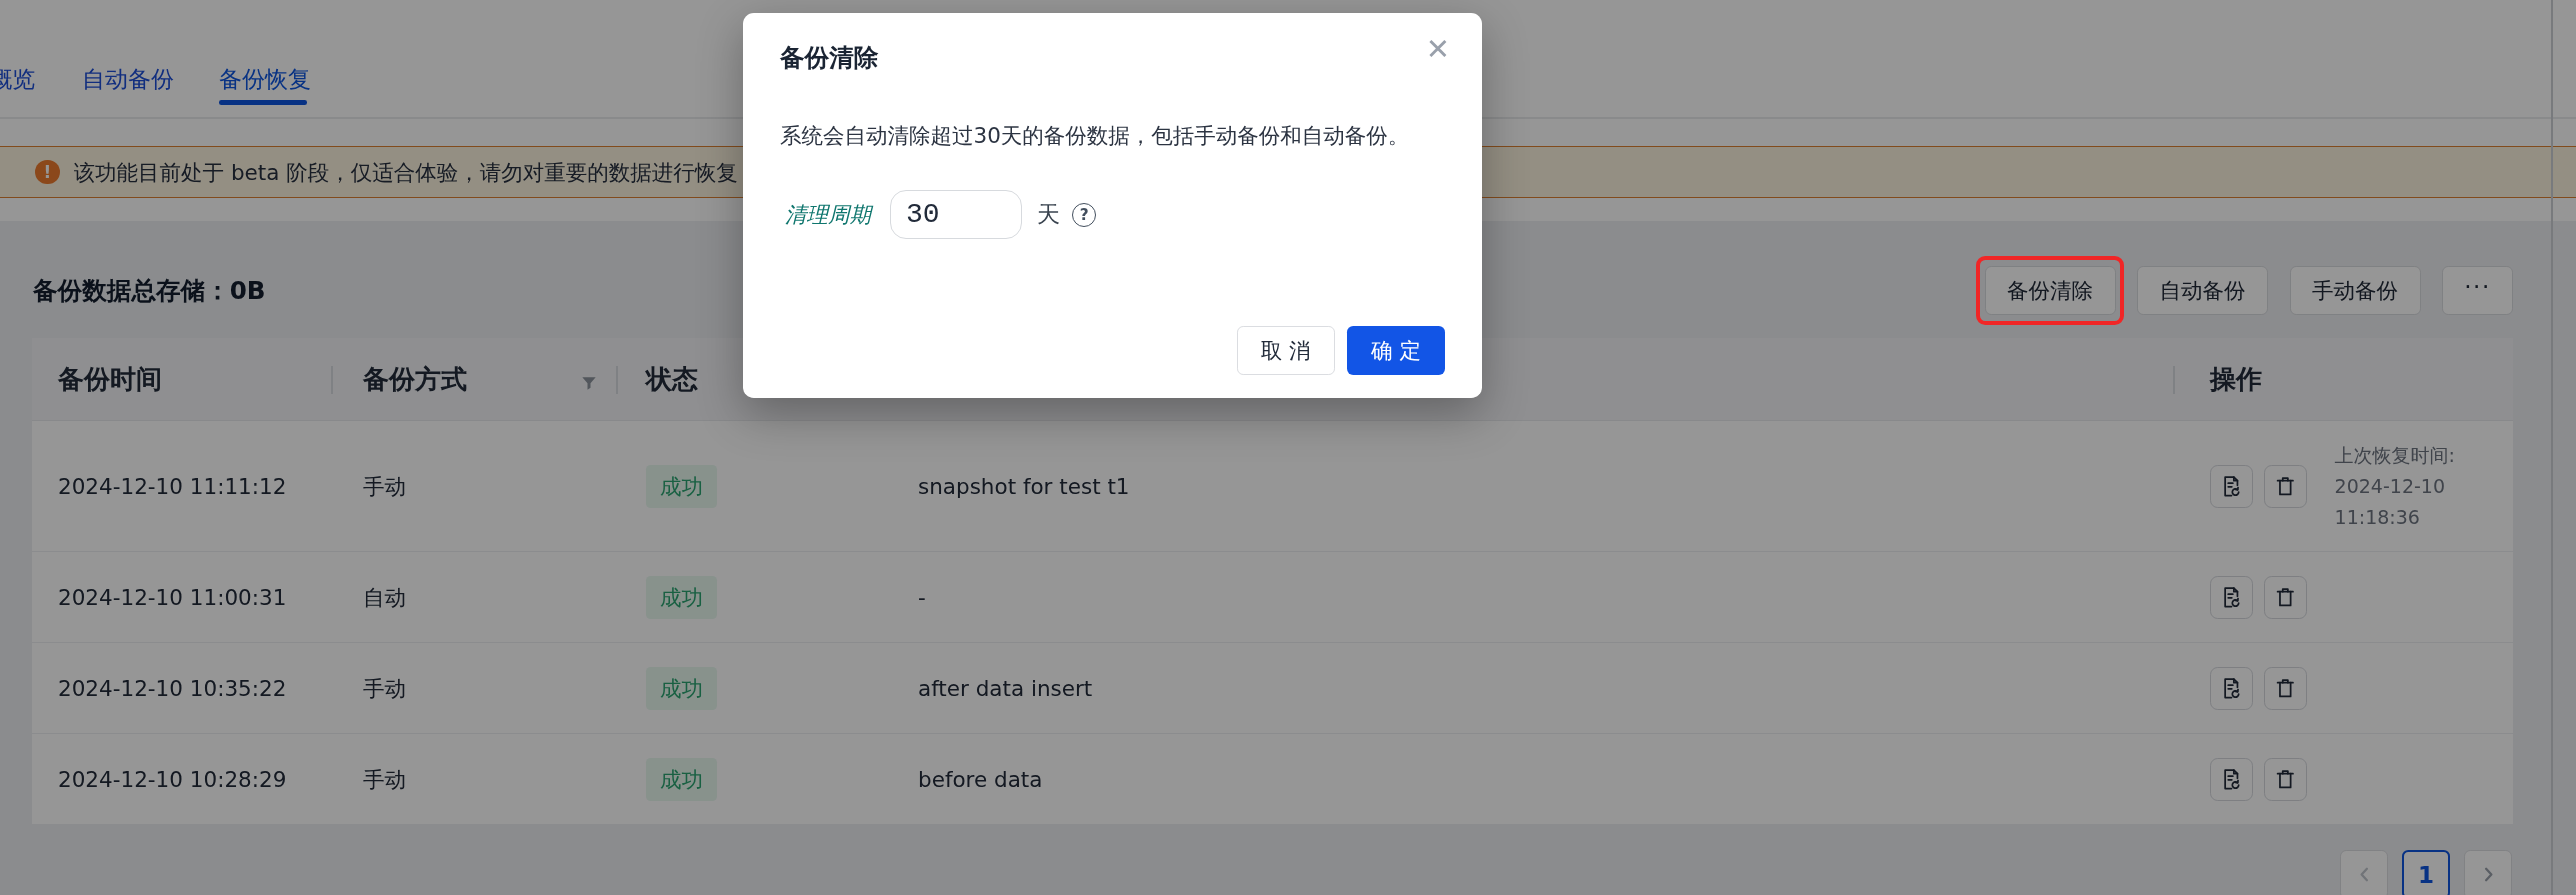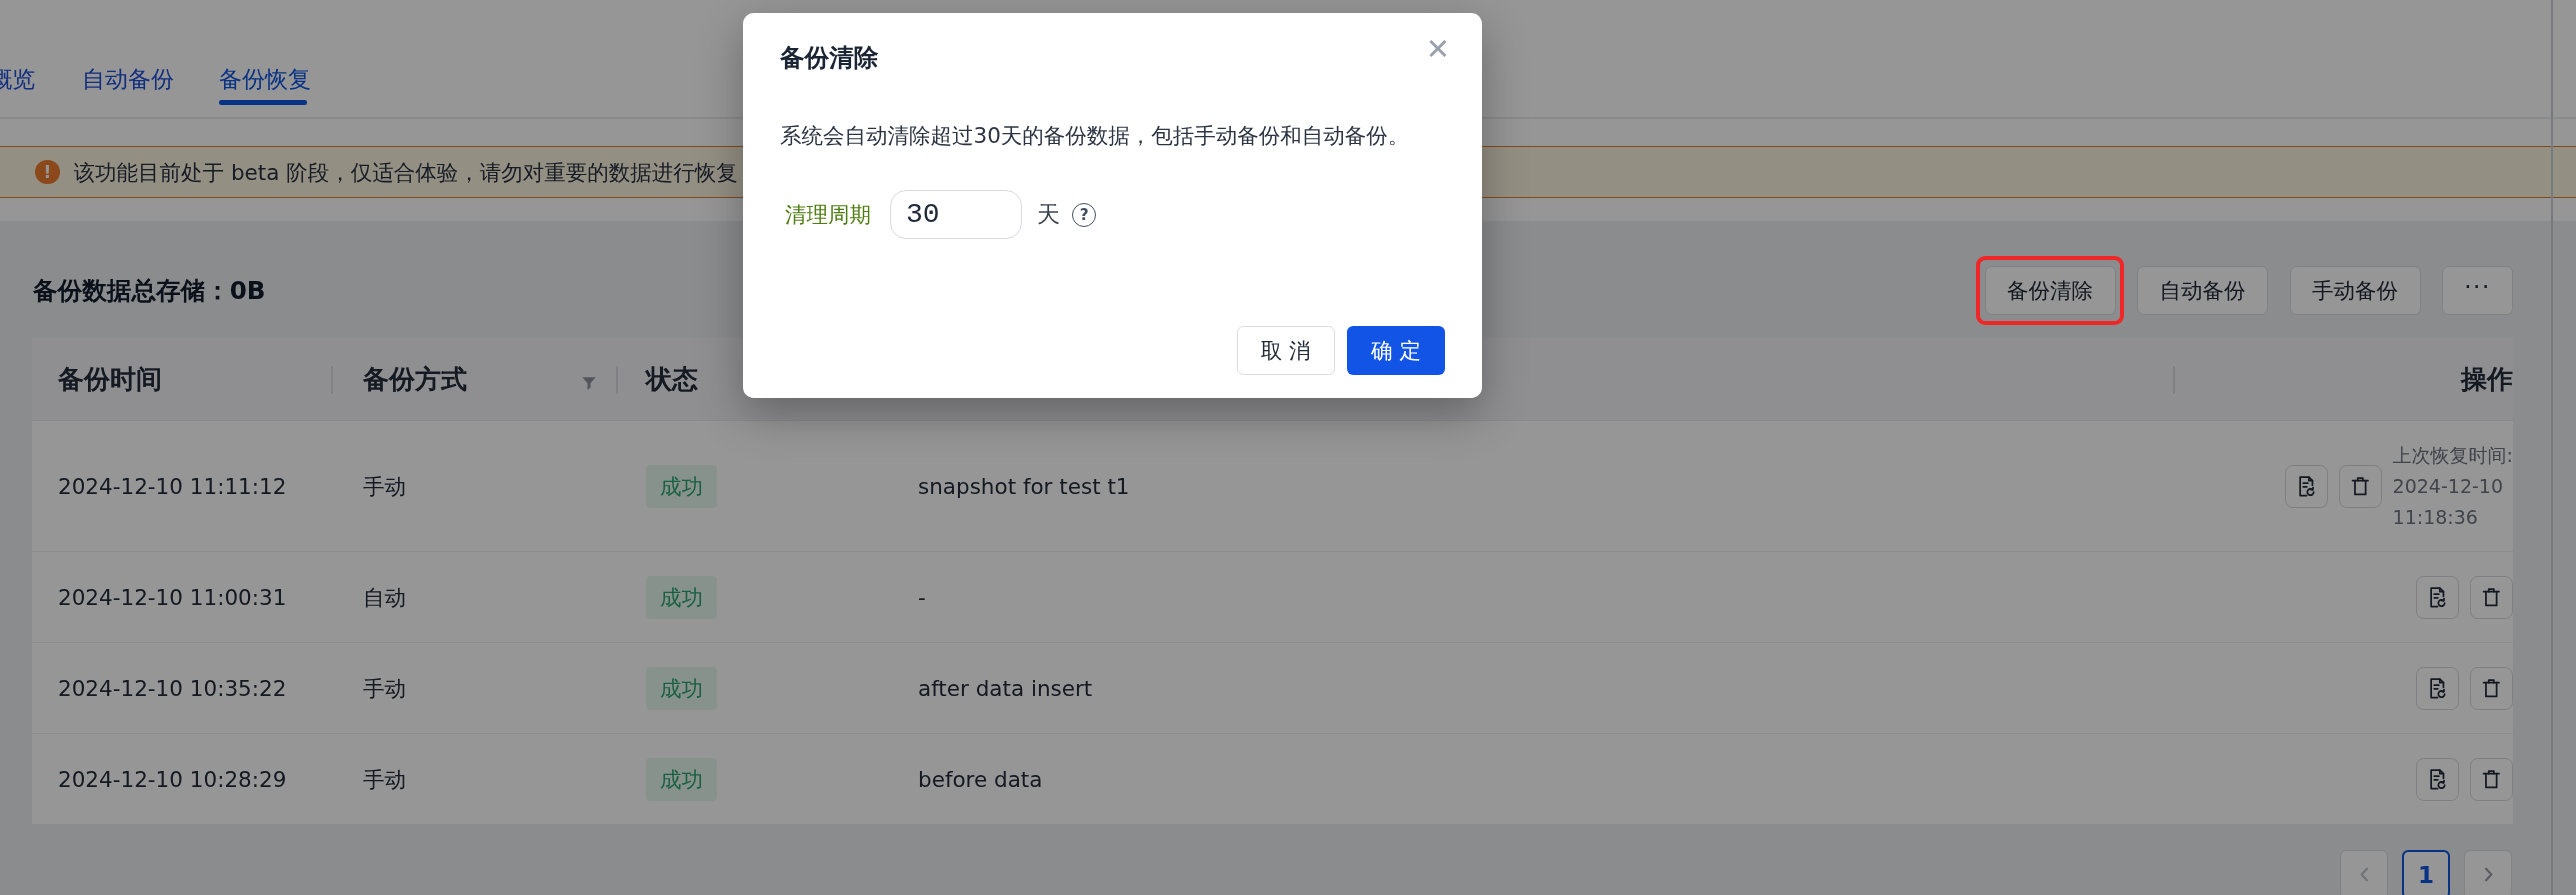--- a/index.html
+++ b/index.html
@@ -40,50 +40,50 @@
   .card { position:absolute; left:32px; top:338px; width:2481px; height:487px; background:#fff; }
   .t-header, .t-row { display:grid; grid-template-columns:300px 285px 269px 1288px 1fr; align-items:center; }
   .t-header { position:relative; height:83px; background:#f3f4f6; font-size:26px; font-weight:600; color:#222b3a;
               border-bottom:1.5px solid #e7e9ed; }
   .t-row { height:91px; font-size:21.5px; color:#222b3a; border-bottom:1.5px solid #eceef1; background:#fff; }
   .t-row.tall { height:131px; }
   .c-time { padding-left:26px; }
   .c-method { padding-left:31px; }
   .c-status { padding-left:29px; }
   .c-desc { padding-left:32px; }
-  .c-op { padding-left:16px; display:flex; align-items:center; gap:10.8px;justify-content:flex-end; }
+  .c-op { padding-left:36px; display:flex; align-items:center; gap:10.8px; }
   .hdiv { position:absolute; top:28px; width:1.5px; height:28px; background:#d9dce1; }
   .hdiv1{left:299px;} .hdiv2{left:584px;} .hdiv3{left:853px;} .hdiv4{left:2141px;}
   .filter-ic { position:absolute; left:547px; top:32px; cursor:pointer; }
   .badge-ok { display:inline-block; padding:7px 14px; border-radius:4.6px; background:#e7f8ef; color:#2ba471; font-size:21.5px; }
   .icon-btn { width:43px; height:43px; background:#fff; border:1.5px solid #d6d9de; border-radius:7.7px;
               display:flex; align-items:center; justify-content:center; cursor:pointer; flex:0 0 auto; }
   .icon-btn svg { width:24.6px; height:24.6px; stroke:#222b3a; fill:none; stroke-width:1.7; stroke-linecap:round; stroke-linejoin:round; }
-  .restore-info { font-size:19px; line-height:31px; color:#6d7480; }
+  .restore-info { margin-left:17px; font-size:19px; line-height:31px; color:#6d7480; }
 
   
   .pagination { position:absolute; top:850px; right:64px; display:flex; gap:14px; }
   .pg { width:48px; height:49px; background:#fff; border-radius:6.2px; display:flex; align-items:center; justify-content:center; cursor:pointer; }
   .pg.nav { border:1.5px solid #dbdde1; }
   .pg.nav svg { width:23px; height:23px; fill:none; stroke-width:2.4; stroke-linecap:round; stroke-linejoin:round; }
   .pg.prev svg { stroke:#c0c5cc; }
   .pg.next svg { stroke:#9aa1ab; }
   .pg.current { border:2.3px solid #0e56e0; color:#0e56e0; font-size:23px; font-weight:700; }
 
   .right-line { position:absolute; left:2551px; top:0; width:1.5px; height:100%; background:#cdd0d5; }
 
   
   .overlay { position:absolute; inset:0; background:rgba(0,0,0,0.41); z-index:40; }
   .modal { position:absolute; left:743px; top:13px; width:739px; height:385px; background:#fff; border-radius:10.8px;
            box-shadow:0 15.4px 46px rgba(0,0,0,0.30); z-index:50; }
   .modal-title { position:absolute; left:37px; top:28px; font-size:24.6px; font-weight:700; color:#1a2433; }
   .modal-close { position:absolute; right:32px; top:21.5px; font-size:29px; color:#99a0ab; cursor:pointer; line-height:1; }
   .modal-body { position:absolute; left:37px; top:108px; font-size:21.5px; line-height:29px; color:#2c3442; white-space:nowrap; }
   .modal-form { position:absolute; left:42px; top:177px; height:49px; display:flex; align-items:center; }
-  .form-label { font-size:21.5px; color:#4d7c0f; }
+  .form-label { font-size:21.5px; color:#0f766e;font-style:italic; }
   .form-input { margin-left:18.5px; width:132px; height:49px; border:1.5px solid #d7dade; border-radius:16px;
                 font-size:28px; color:#222b3a; padding-left:15.4px; outline:none; background:#fff; font-family:Liberation Mono, monospace; }
   .form-unit { margin-left:15.4px; font-size:23px; color:#39434f; }
   .help-ic { margin-left:12.3px; width:24px; height:24px; border:1.9px solid #434f5e; border-radius:50%;
              color:#434f5e; font-size:15.4px; font-weight:600; display:flex; align-items:center; justify-content:center; cursor:pointer; }
   .modal-footer { position:absolute; right:37px; bottom:23px; display:flex; gap:12.3px; }
   .btn { width:98px; height:49px; border-radius:6.2px; font-size:21.5px; display:flex; align-items:center; justify-content:center;
          cursor:pointer; font-family:inherit; }
   .btn-cancel { background:#fff; border:1.5px solid #dbdde1; color:#222b3a; }
   .btn-confirm { background:#1255e6; border:none; color:#fff; }

